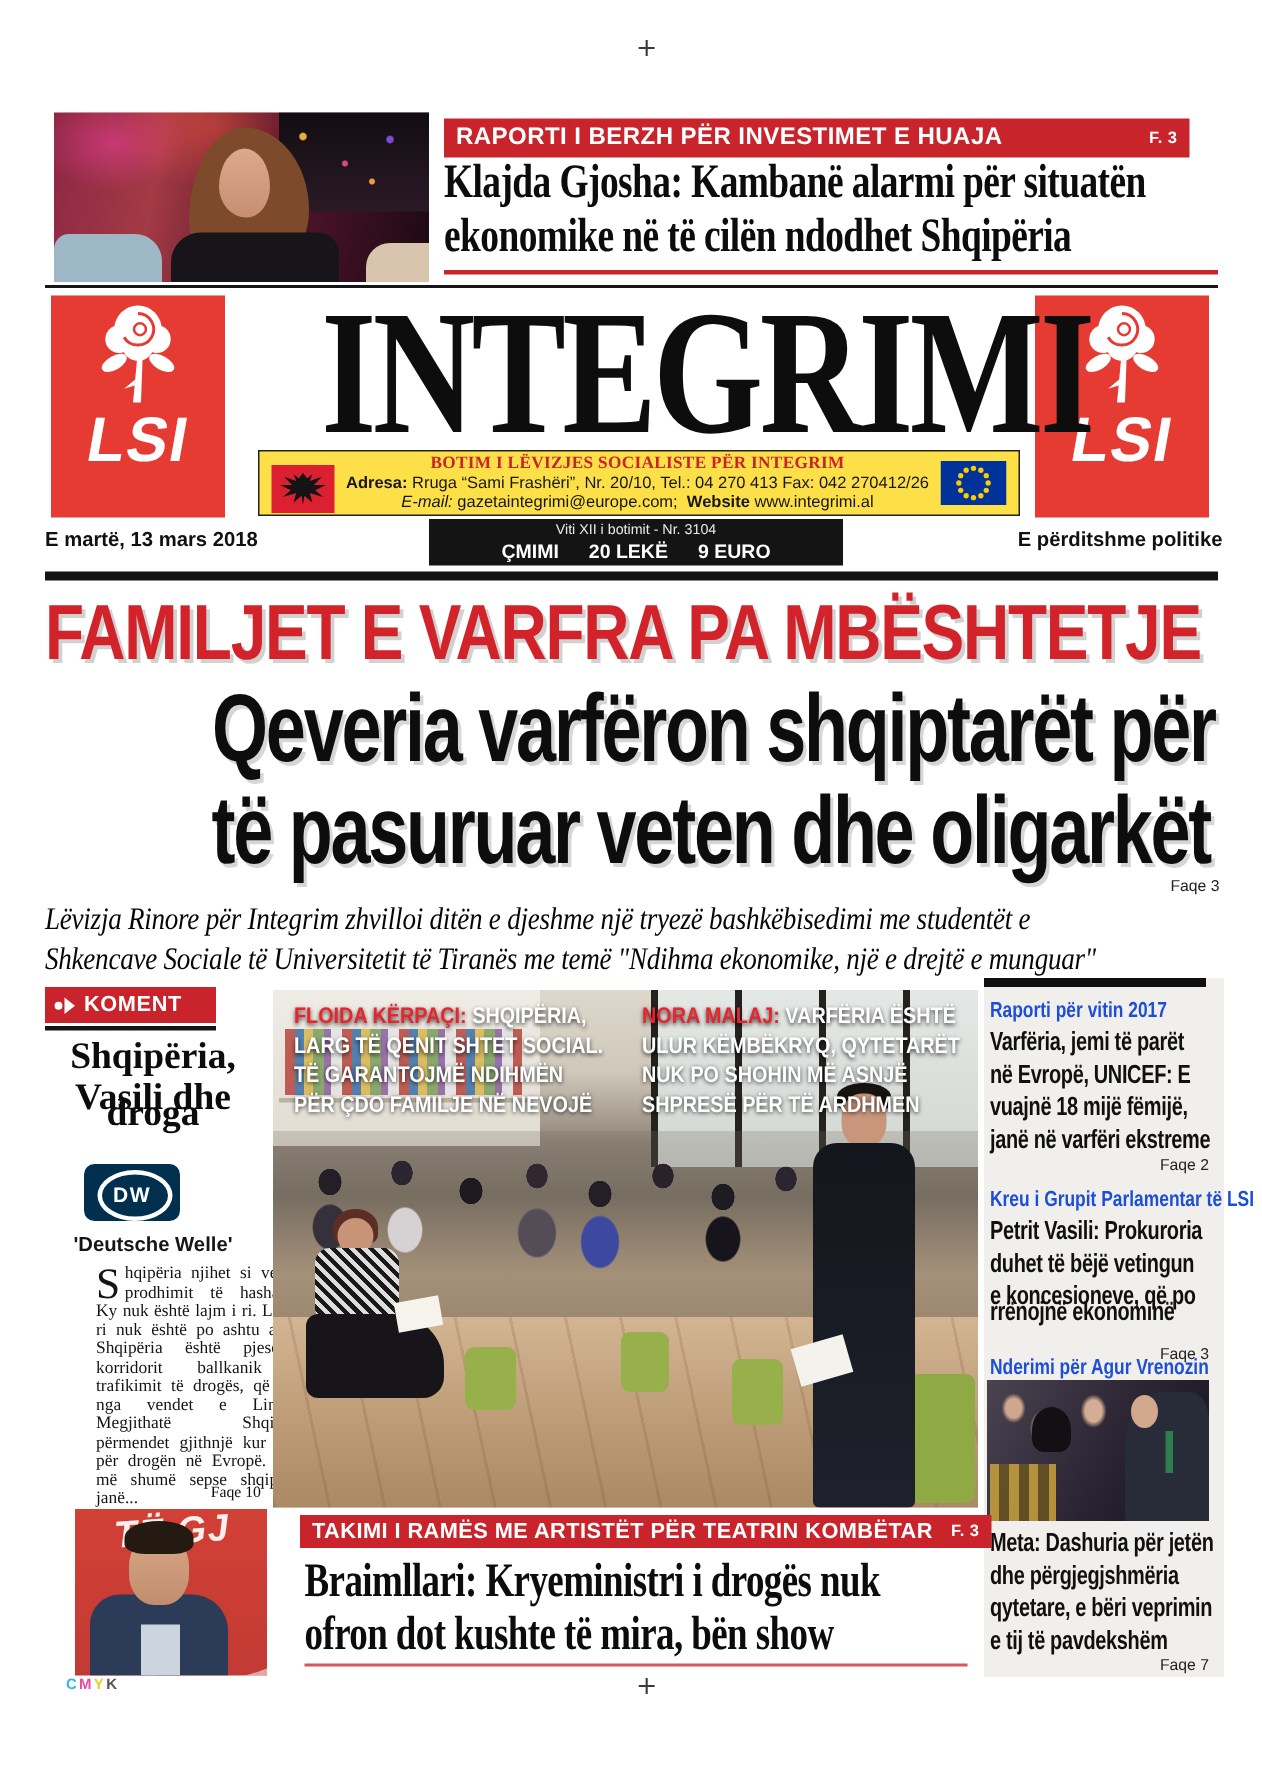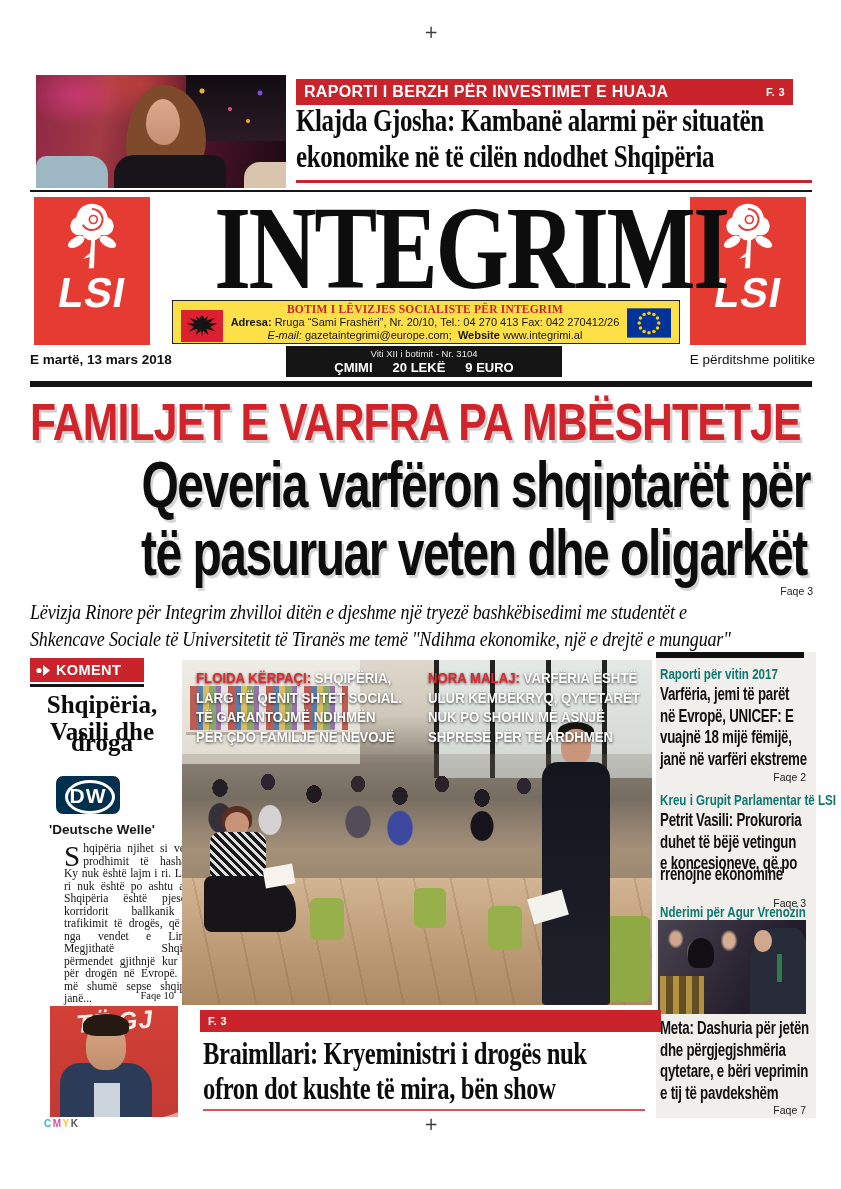--- a/index.html
+++ b/index.html
@@ -59,21 +59,21 @@
     display:flex;align-items:flex-end;gap:6px;padding:1px 8px;box-sizing:border-box;background:#fde047;}
   .flag-al{width:42px;height:32px;background:#dd2031;display:flex;align-items:center;justify-content:center;flex:none;}
   .info-mid{flex:1;text-align:center;line-height:13px;}
   .publine{color:#c9242b;font-family:"Liberation Serif",serif;font-weight:bold;font-size:11.5px;letter-spacing:.2px;}
   .addrline,.mailline{font-size:11px;color:#161616;}
   .blb{font-weight:bold;} .bli{font-weight:normal;font-style:italic;}
   .flag-eu{flex:none;}
 
   
   .dl-date{left:30px;top:352px;font-weight:bold;font-size:13.5px;}
-  .dl-tag{right:26px;top:352px;font-weight:normal;font-size:13.5px;}
+  .dl-tag{right:26px;top:352px;font-weight:bold;font-size:13.5px;}
   .dl-box{left:286px;top:346px;width:276px;height:31px;background:#141414;color:#fff;text-align:center;}
   .dl-ed{font-size:9.5px;color:#e8e8e8;margin-top:2px;}
   .dl-price{font-size:13px;font-weight:bold;display:flex;justify-content:center;gap:20px;margin-top:1px;}
   .big-rule{left:30px;top:381px;width:782px;height:6px;background:#141414;}
 
   
   .lead-kicker{left:30px;top:392px;width:782px;}
   .lead-kicker span{font-size:52px;font-weight:bold;color:#d2232a;letter-spacing:-1px;
     transform:scaleX(.82);text-shadow:3px 3px 0 rgba(0,0,0,.18);}
   .lead-line{position:absolute;left:30px;width:782px;text-align:center;font-weight:bold;font-size:64px;
@@ -89,21 +89,21 @@
   
   .koment-bar{left:30px;top:658px;width:114px;height:24px;background:#c9242b;color:#fff;display:flex;
     align-items:center;gap:5px;padding:0 6px;box-sizing:border-box;font-weight:bold;font-size:14.5px;letter-spacing:.4px;}
   .koment-rule{left:30px;top:684px;width:114px;height:3px;background:#141414;}
   .com-head{position:absolute;left:26px;width:152px;text-align:center;font-family:"Liberation Serif",serif;
     font-weight:bold;font-size:25px;line-height:26px;color:#0c0c0c;}
   .ch1{top:692px;} .ch2{top:719px;} .ch3{top:730px;}
   .dwlogo{left:56px;top:776px;width:64px;height:38px;background:#00304d;border-radius:7px;}
   .dw-ring{position:absolute;left:9px;top:4px;width:44px;height:28px;border:3px solid #fff;border-radius:50%;}
   .dw-txt{position:absolute;left:0;top:0;width:64px;height:39px;display:flex;align-items:center;justify-content:center;
-    color:#fff;font-weight:bold;font-size:21px;letter-spacing:1px;}
+    color:#fff;font-weight:bold;font-size:14px;letter-spacing:1px;}
   .dw-cap{left:26px;top:822px;width:152px;text-align:center;font-weight:bold;font-size:13.5px;color:#161616;}
   .com-body{left:32px;top:843px;width:142px;font-family:"Liberation Serif","DejaVu Serif",serif;
     font-size:11.6px;line-height:12.5px;text-align:justify;color:#141414;margin-left:32px;}
   .com-body::first-letter{float:left;font-size:29px;line-height:23px;padding:2px 3px 0 0;}
   .com-pg{left:32px;top:990px;width:142px;text-align:right;font-family:"Liberation Serif",serif;font-size:10.5px;}
 
   
   .mainphoto{left:182px;top:660px;width:470px;height:345px;
     background:linear-gradient(#ded8cc 0%,#cfc8ba 16%,#8d8377 30%,#7c7366 40%,#cbb191 55%,#c2a07b 78%,#b08f6c 100%);}
   .mp-shelf{position:absolute;left:0;top:0;width:178px;height:104px;background:linear-gradient(#efece6,#e1dcd1);}
@@ -149,21 +149,21 @@
   .m-paper{position:absolute;left:-4px;top:172px;width:36px;height:26px;background:#f4f2ec;transform:rotate(-16deg);}
   .caption{position:absolute;top:8px;font-weight:bold;font-size:15px;line-height:19.5px;color:#fff;
     text-shadow:0 1px 3px rgba(0,0,0,.75);}
   .caption .cond{transform:scaleX(.88);}
   .cap-left{left:14px;width:228px;} .cap-right{left:246px;width:220px;}
   .speaker{color:#e8252c;}
 
   
   .sidebar{left:656px;top:652px;width:160px;height:466px;background:#f0efec;}
   .sb-bar{position:absolute;left:0;top:0;width:148px;height:6px;background:#101010;}
-  .sb-kicker{position:absolute;left:4px;font-weight:bold;font-size:14.5px;color:#0f766e;}
+  .sb-kicker{position:absolute;left:4px;font-weight:bold;font-size:14.5px;color:#1d4ed8;}
   .sb-kicker .cond{transform:scaleX(.8);}
   .sb-line{position:absolute;left:4px;font-weight:bold;font-size:17.5px;letter-spacing:-.3px;color:#101010;}
   .sb-line .cond{transform:scaleX(.76);}
   .sb-pg{position:absolute;right:10px;font-size:10.5px;color:#222;}
   .sbphoto{position:absolute;left:2px;top:268px;width:148px;height:94px;
     background:radial-gradient(16px 20px at 26% 34%,#d9b49c 40%,transparent 62%),
                radial-gradient(14px 18px at 48% 22%,#d4ad93 40%,transparent 62%),
                radial-gradient(13px 16px at 12% 20%,#cfa78d 40%,transparent 62%),
                linear-gradient(120deg,#4a4350,#2a2433 55%,#16121c);overflow:hidden;}
   .fn-man{position:absolute;right:0;top:8px;width:56px;height:86px;background:#272c38;border-radius:42% 22% 0 0;}
@@ -391,20 +391,21 @@
 
   <div class="photo braim">
     <div class="bp-ghost">TË GJ</div>
     <div class="bp-arc"></div>
     <div class="bp-suit"></div>
     <div class="bp-shirt"></div>
     <div class="bp-head"></div>
     <div class="bp-hair"></div>
   </div>
   <div class="kickerbar bs-bar">
+    <span>TAKIMI I RAMËS ME ARTISTËT PËR TEATRIN KOMBËTAR</span>
     <span class="bar-pg">F. 3</span>
   </div>
   <div class="serifline bsl bsl1"><span class="cond">Braimllari: Kryeministri i drogës nuk</span></div>
   <div class="serifline bsl bsl2"><span class="cond">ofron dot kushte të mira, bën show</span></div>
   <div class="abs bs-rule"></div>
 
   <div class="cmyk">
     <span class="c">C</span><span class="m">M</span><span class="y">Y</span><span class="k">K</span>
   </div>
   <div class="crop bottom">+</div>

